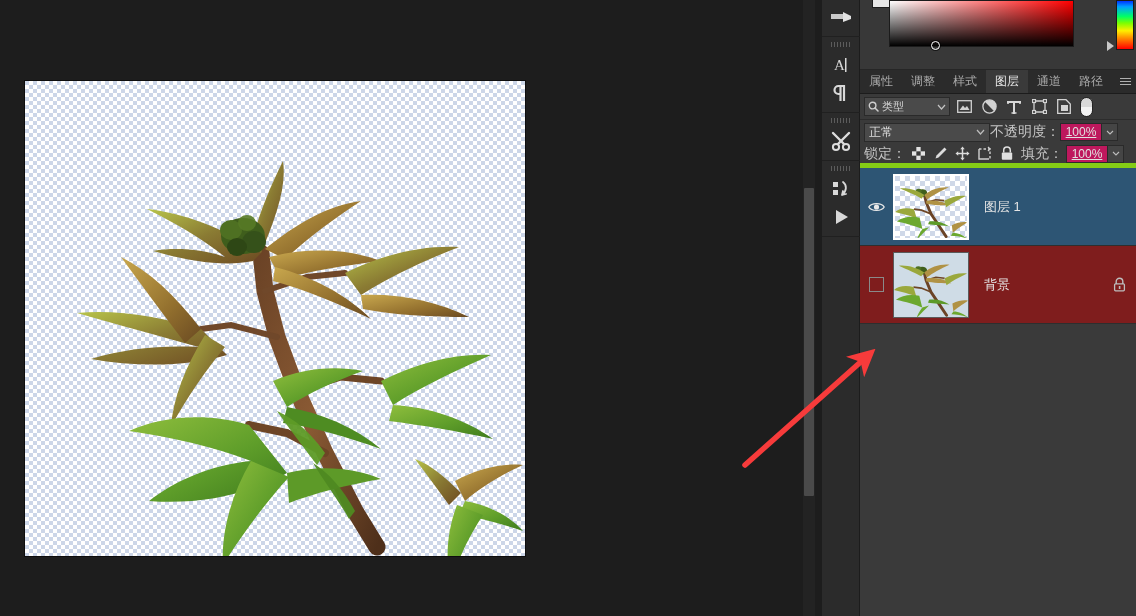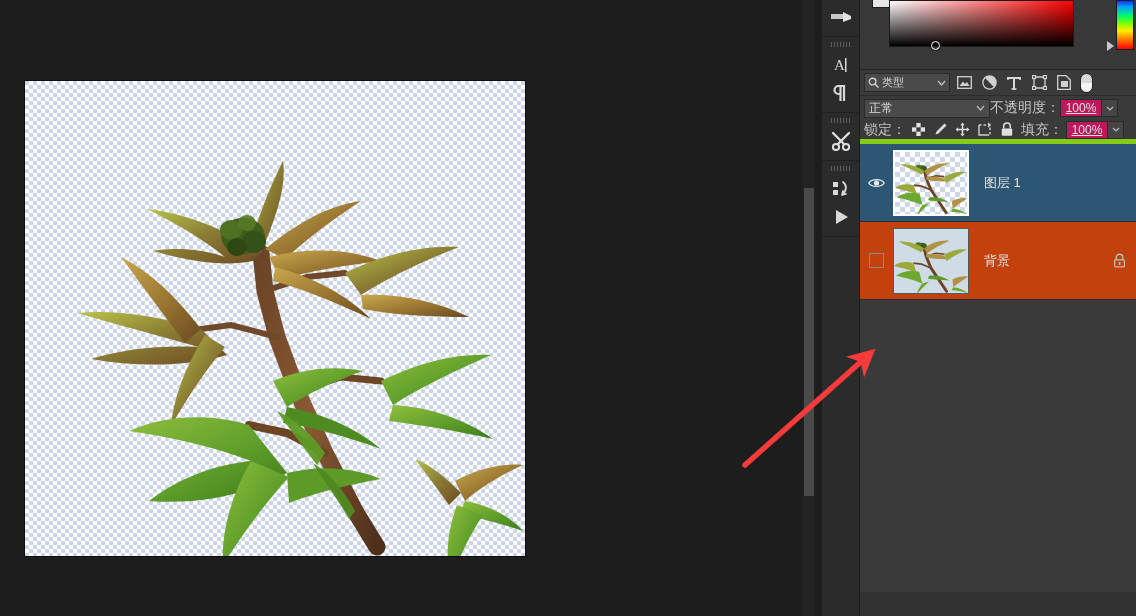--- a/index.html
+++ b/index.html
@@ -233,21 +233,21 @@
     border-bottom: 5px solid #84cc16;
   }
   .lock-ico {
     width: 19px; height: 19px;
     display: flex; align-items: center; justify-content: center;
     cursor: pointer;
   }
 
   
   .layer-list {
-    background: #c2410c;
+    background: #7f1d1d;
   }
   .layer-row {
     height: 78px;
     display: flex; align-items: center;
     border-bottom: 1px solid #2e2e2e;
     cursor: pointer;
     position: relative;
   }
   .layer-row.selected { background: #2d5574; }
   .eye-cell {
@@ -452,20 +452,33 @@
 
     <div class="color-panel">
       <div class="swatch-chip"></div>
       <div class="color-field">
         <div class="color-cursor"></div>
       </div>
       <div class="hue-arrow"></div>
       <div class="hue-strip"></div>
     </div>
 
+    <div class="tab-bar">
+      <div class="tab">属性</div>
+      <div class="tab">调整</div>
+      <div class="tab">样式</div>
+      <div class="tab active">图层</div>
+      <div class="tab">通道</div>
+      <div class="tab">路径</div>
+      <div class="tab-menu">
+        <i></i>
+          <i></i>
+          <i></i>
+      </div>
+    </div>
 
     <div class="layers-panel">
 
       <div class="filter-row">
         <div class="filter-select">
           <svg width="11" height="11" viewBox="0 0 11 11">
             <circle cx="4.6" cy="4.6" r="3.3" fill="none" stroke="#cfcfcf" stroke-width="1.4"></circle>
             <path d="M7 7 L10 10" stroke="#cfcfcf" stroke-width="1.5" stroke-linecap="round"></path>
           </svg>
           <span class="lbl">类型</span>

